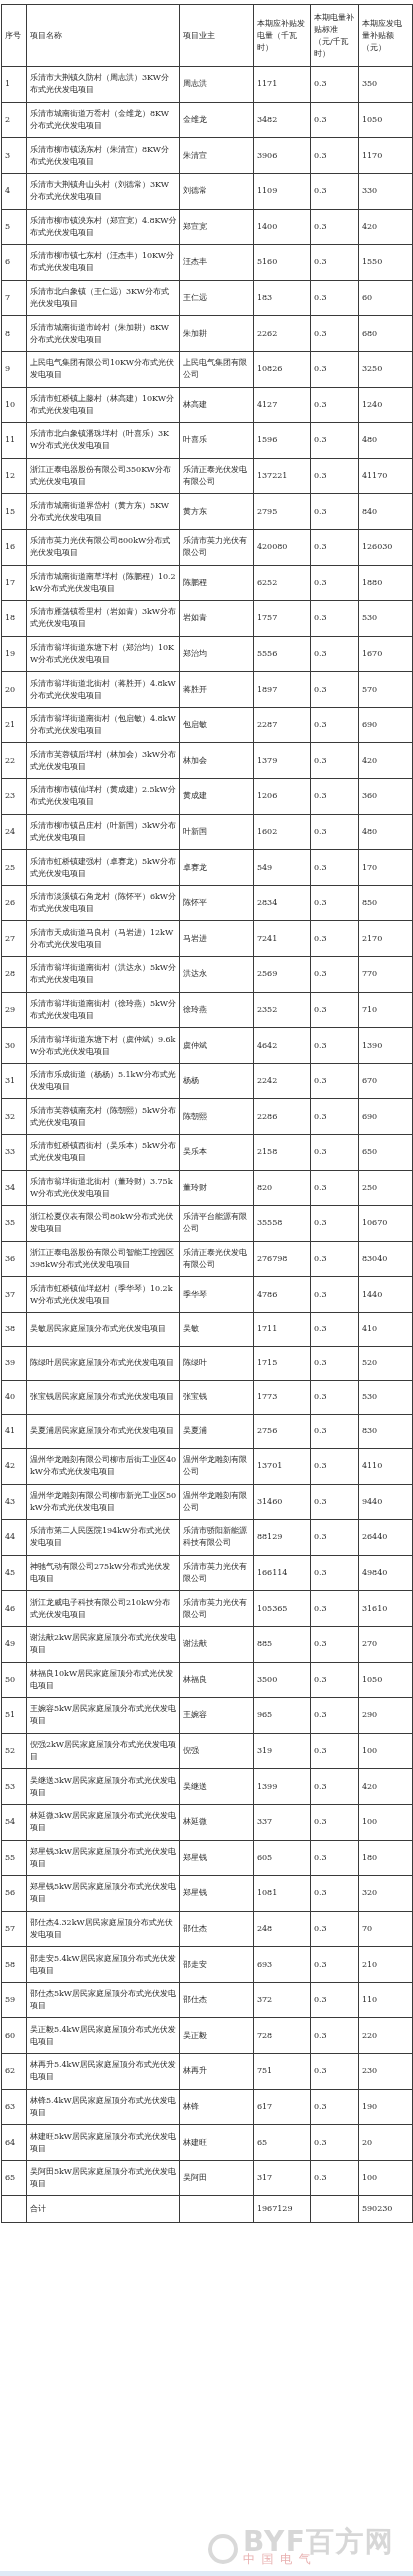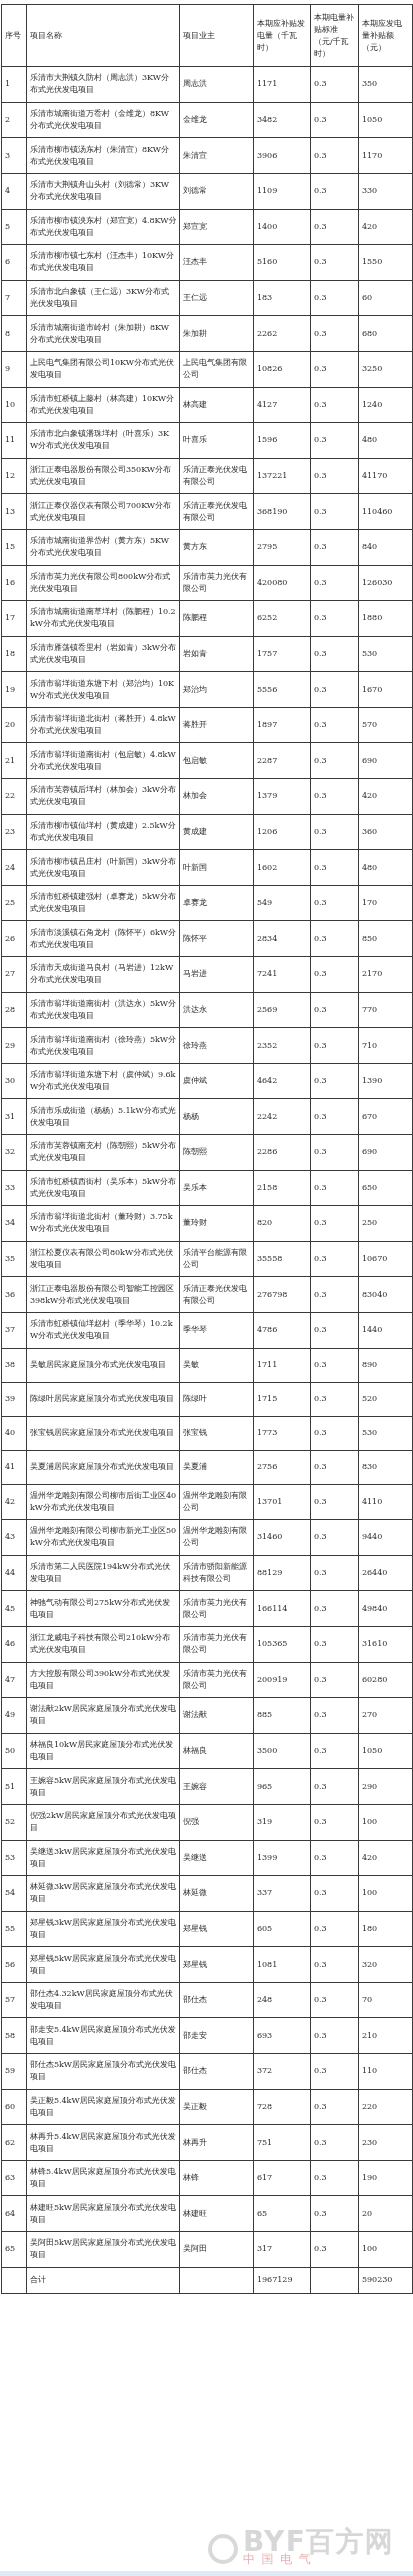--- a/index.html
+++ b/index.html
@@ -204,28 +204,20 @@
         </tr>
         <tr class="data-row">
           <td>12</td>
           <td>浙江正泰电器股份有限公司350KW分布式光伏发电项目</td>
           <td>乐清正泰光伏发电有限公司</td>
           <td>137221</td>
           <td>0.3</td>
           <td>41170</td>
         </tr>
         <tr class="data-row">
-          <td>13</td>
-          <td>浙江正泰仪器仪表有限公司700KW分布式光伏发电项目</td>
-          <td>乐清正泰光伏发电有限公司</td>
-          <td>368190</td>
-          <td>0.3</td>
-          <td>110460</td>
-        </tr>
-        <tr class="data-row">
           <td>15</td>
           <td>乐清市城南街道界岱村（黄方东）5KW分布式光伏发电项目</td>
           <td>黄方东</td>
           <td>2795</td>
           <td>0.3</td>
           <td>840</td>
         </tr>
         <tr class="data-row">
           <td>16</td>
           <td>乐清市英力光伏有限公司800kW分布式光伏发电项目</td>
@@ -401,21 +393,21 @@
           <td>4786</td>
           <td>0.3</td>
           <td>1440</td>
         </tr>
         <tr class="data-row">
           <td>38</td>
           <td>吴敏居民家庭屋顶分布式光伏发电项目</td>
           <td>吴敏</td>
           <td>1711</td>
           <td>0.3</td>
-          <td>890</td>
+          <td>410</td>
         </tr>
         <tr class="data-row">
           <td>39</td>
           <td>陈绿叶居民家庭屋顶分布式光伏发电项目</td>
           <td>陈绿叶</td>
           <td>1715</td>
           <td>0.3</td>
           <td>520</td>
         </tr>
         <tr class="data-row">
@@ -466,28 +458,20 @@
           <td>0.3</td>
           <td>49840</td>
         </tr>
         <tr class="data-row">
           <td>46</td>
           <td>浙江龙威电子科技有限公司210kW分布式光伏发电项目</td>
           <td>乐清市英力光伏有限公司</td>
           <td>105365</td>
           <td>0.3</td>
           <td>31610</td>
-        </tr>
-        <tr class="data-row">
-          <td>47</td>
-          <td>方大控股有限公司390kW分布式光伏发电项目</td>
-          <td>乐清市英力光伏有限公司</td>
-          <td>200919</td>
-          <td>0.3</td>
-          <td>60280</td>
         </tr>
         <tr class="data-row">
           <td>49</td>
           <td>谢法献2kW居民家庭屋顶分布式光伏发电项目</td>
           <td>谢法献</td>
           <td>885</td>
           <td>0.3</td>
           <td>270</td>
         </tr>
         <tr class="data-row">

